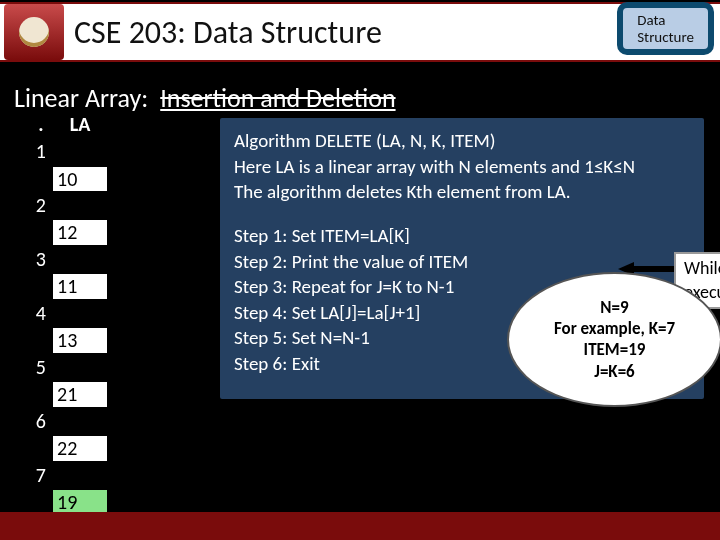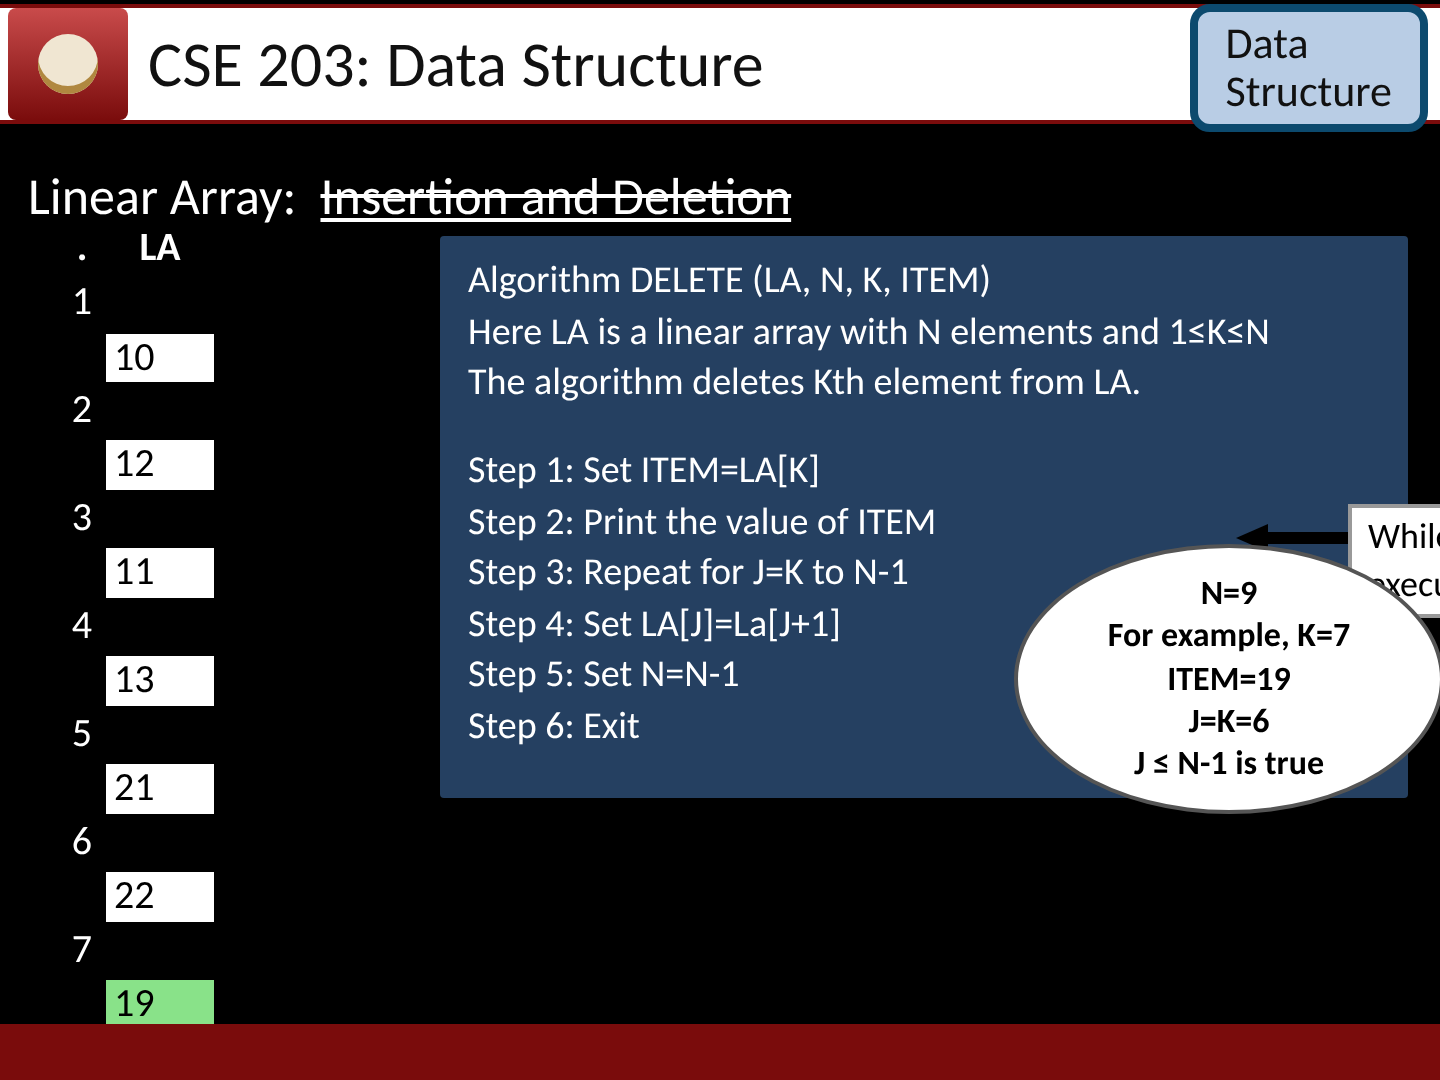--- a/index.html
+++ b/index.html
@@ -26,22 +26,22 @@
   .logo::before {
     content: ""; width: 30px; height: 30px; background: #f0e6d2;
     border-radius: 50%; display: block;
     box-shadow: inset 0 -4px 0 #b08840;
   }
   .title {
     font-size: 32px; color: #111; margin-left: 10px; font-weight: 400;
   }
   .badge {
     position: absolute; right: 6px; top: -2px;
-    background: #b9cde5; border: 4px solid #0c4a6e; border-radius: 10px;
-    padding: 4px 14px; font-size: 22px; line-height: 1.1; color: #111;
+    background: #b9cde5; border: 6px solid #0c4a6e; border-radius: 10px;
+    padding: 4px 14px; font-size: 15px; line-height: 1.1; color: #111;
   }
   .subhead {
     position: absolute; top: 72px; left: 14px;
     font-size: 26px; color: #fff; font-weight: 400;
     display: flex; align-items: baseline; gap: 12px; margin-top: 10px;
   }
   .subtopic { text-decoration: line-through underline; text-decoration-color: #fff; }
   .array-box {
     position: absolute; top: 112px; left: 30px;
     display: grid; grid-template-columns: 22px 56px;
@@ -140,17 +140,16 @@
     <div>Step 5: Set N=N-1</div>
     <div>Step 6: Exit</div>
   </div>
   <div class="arrow"></div>
   <div class="while-box">While executing</div>
   <div class="example-oval">
     <div>N=9</div>
     <div>For example, K=7</div>
     <div>ITEM=19</div>
     <div>J=K=6</div>
-    <div>J ≤ N-1 is true</div>
   </div>
 </div>
 
 <div class="footer"></div>
 
 </body></html>

